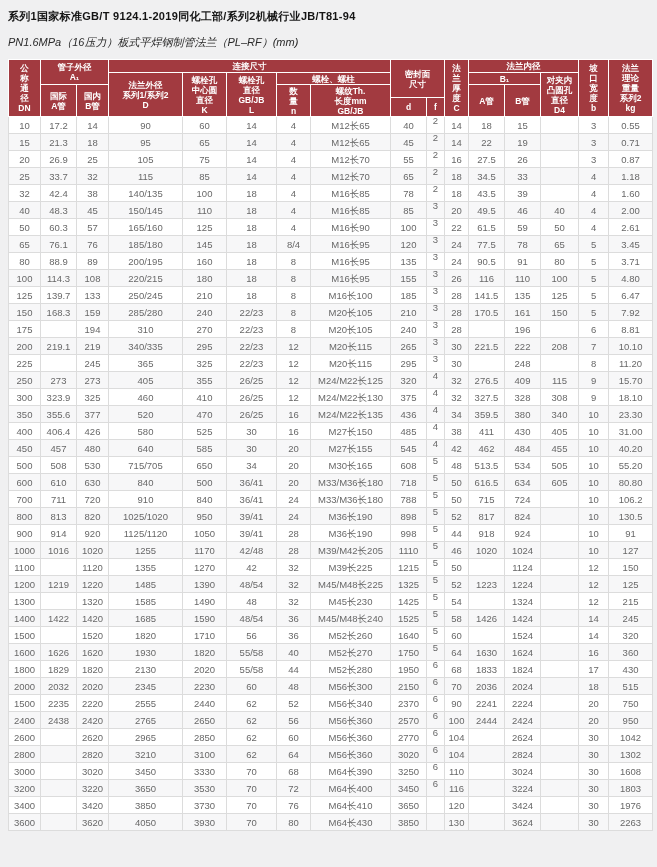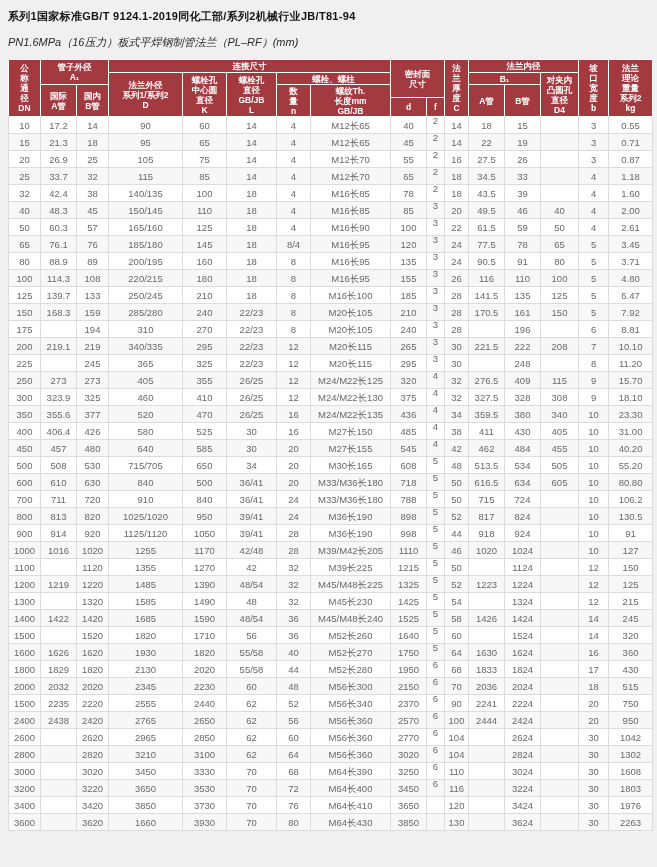--- a/index.html
+++ b/index.html
@@ -883,21 +883,21 @@
           <td></td>
           <td>3424</td>
           <td></td>
           <td>30</td>
           <td>1976</td>
         </tr>
         <tr>
           <td>3600</td>
           <td></td>
           <td>3620</td>
-          <td>1660</td>
+          <td>4050</td>
           <td>3930</td>
           <td>70</td>
           <td>80</td>
           <td>M64长430</td>
           <td>3850</td>
           <td></td>
           <td>130</td>
           <td></td>
           <td>3624</td>
           <td></td>

